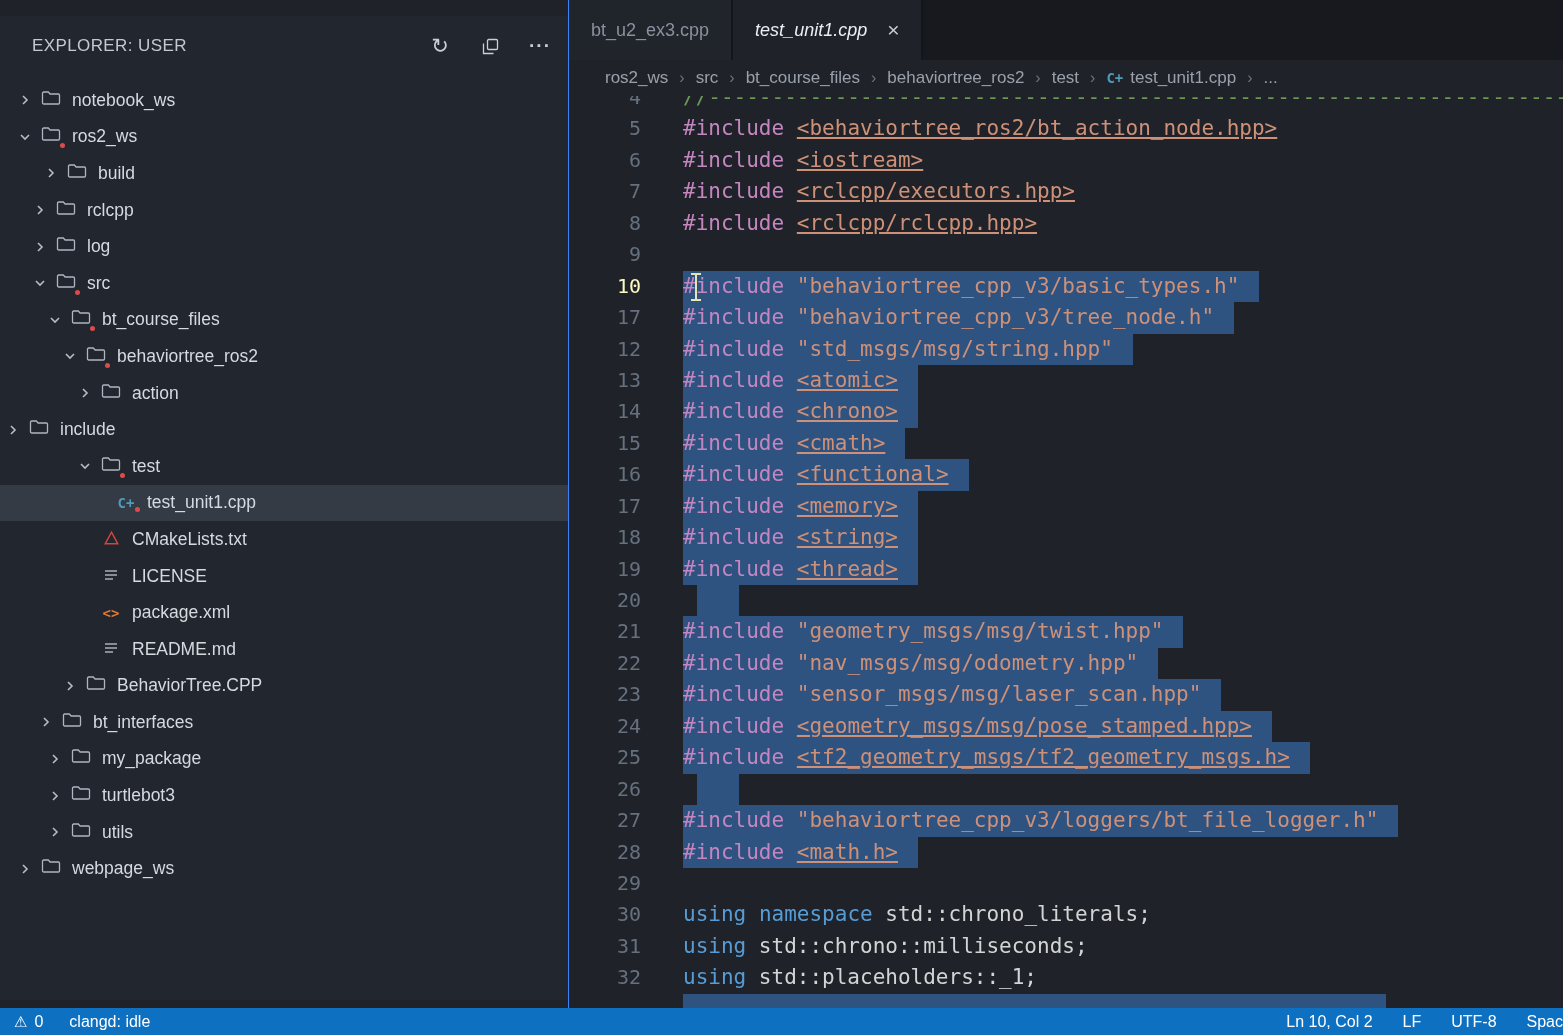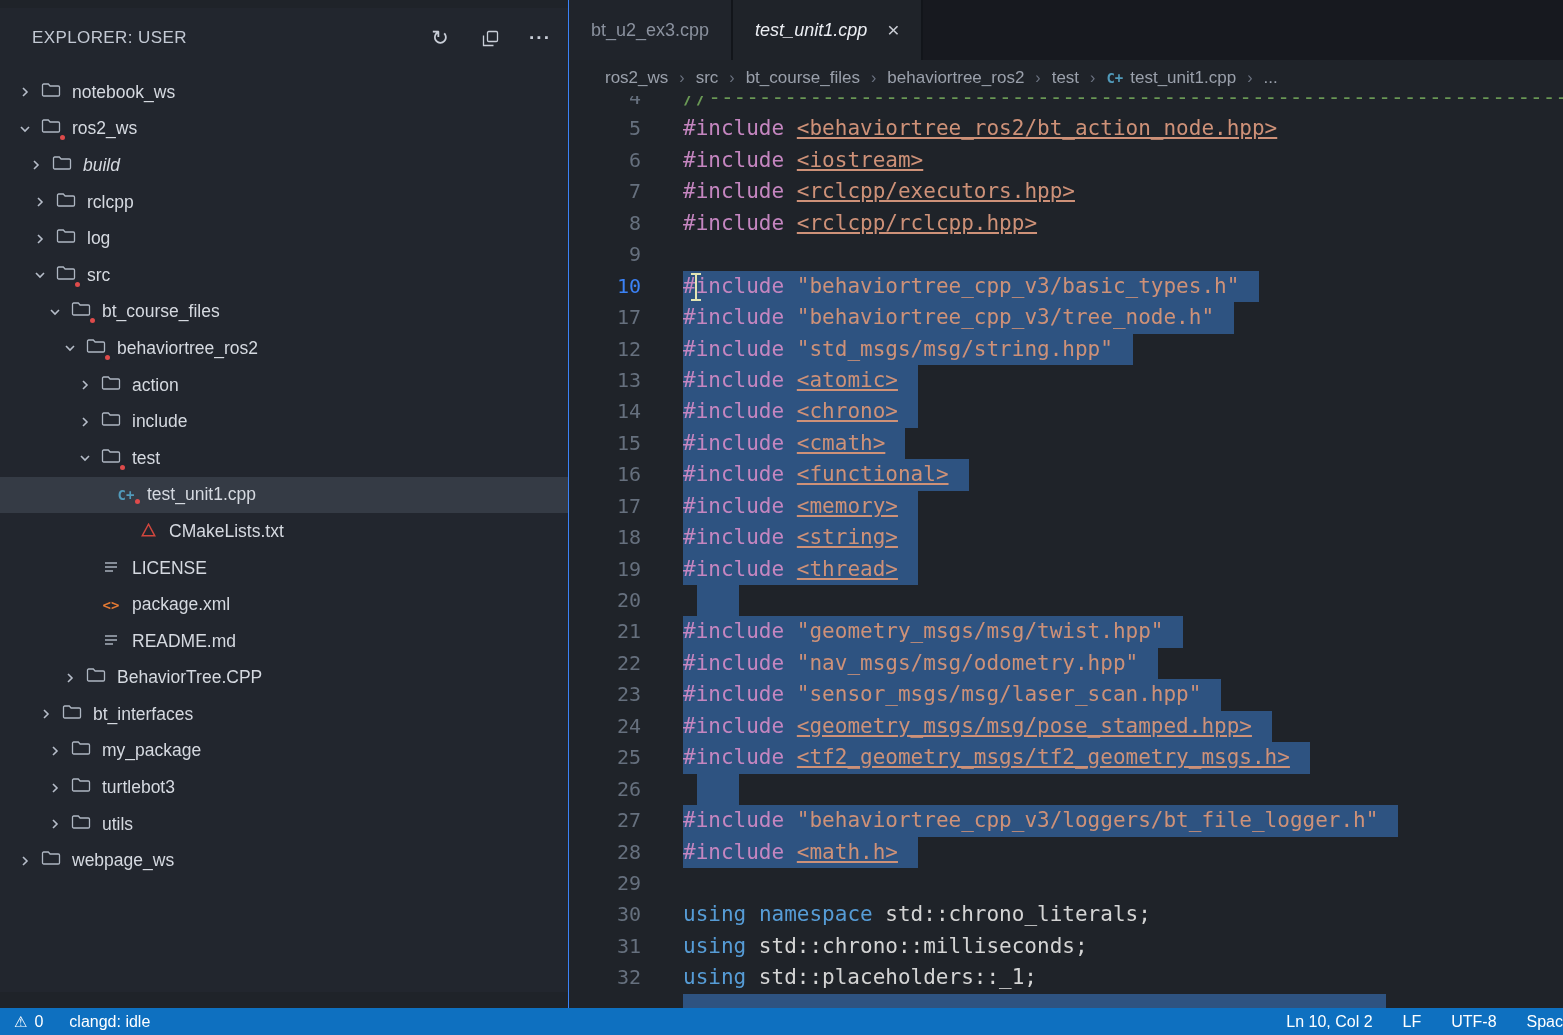--- a/index.html
+++ b/index.html
@@ -1,20 +1,20 @@
 <!DOCTYPE html>
 <html><head>
 <meta charset="utf-8">
 <style>
   *{margin:0;padding:0;box-sizing:border-box}
   html,body{width:1563px;height:1035px;overflow:hidden;background:#1f2329;font-family:"Liberation Sans",sans-serif}
   .app{position:relative;width:1563px;height:1035px}
 
   
-  .sidebar{position:absolute;left:0;top:8px;width:568px;height:984px;background:#22262e;color:#d5d9e0;overflow:hidden}
+  .sidebar{position:absolute;left:0;top:16px;width:568px;height:984px;background:#22262e;color:#d5d9e0;overflow:hidden}
   .sidebar-header{height:60px;display:flex;align-items:center;padding:0 16px 0 32px}
   .sidebar-title{font-size:17px;color:#c3c9d4;letter-spacing:.4px;flex:1;white-space:nowrap}
   .header-icons{display:flex;gap:26px;align-items:center;color:#c9ced8}
   .hicon{width:24px;height:24px;display:inline-flex;align-items:center;justify-content:center;font-size:21px;cursor:pointer}
   .hicon.more{font-weight:bold;letter-spacing:1px;font-size:19px}
   .tree{padding-top:6px}
   .tree-row{height:36.6px;display:flex;align-items:center;font-size:17.5px;white-space:nowrap;cursor:pointer}
   .tree-row.selected{background:#353b45}
   .chev{width:26px;display:inline-flex;justify-content:center;align-items:center;flex:none}
   .tree-icon{position:relative;width:26px;margin-right:8px;display:inline-flex;justify-content:center;align-items:center;flex:none}
@@ -31,21 +31,21 @@
   .tab .close{margin-left:20px;color:#c9ccd3;font-size:21px;font-style:normal;cursor:pointer}
   .breadcrumb{height:36px;display:flex;align-items:center;padding-left:36px;font-size:17px;color:#9aa0ab;gap:11px;white-space:nowrap}
   .crumb{cursor:pointer;display:inline-flex;align-items:center;gap:7px}
   .crumb-sep{color:#6b7280;font-size:16px}
 
   
   .code{position:relative;height:912px;overflow:hidden;cursor:text}
   .code-inner{margin-top:-14px}
   .line{position:relative;height:31.45px;line-height:31.45px;font-family:"DejaVu Sans Mono","Liberation Mono",monospace;font-size:21px;white-space:pre}
   .num{position:absolute;left:0;top:0;width:72px;text-align:right;color:#66707e;font-size:20px}
-  .num.active{color:#3b82f6}
+  .num.active{color:#fef9c3}
   .line-content{display:inline-block;margin-left:114px;height:31.45px;vertical-align:top}
   .sel-text{background:#2e5381;padding-right:20px}
   .sel-empty{display:inline-block;width:42px;height:31.45px;background:#2e5381;margin-left:14px;vertical-align:top}
   .sel-fullbar{display:inline-block;width:703px;height:31.45px;background:#2e5381;vertical-align:top}
   .tok-kw{color:#c586c0}
   .tok-kw2{color:#569cd6}
   .tok-str{color:#ce9178}
   .tok-underline{text-decoration:underline}
   .tok-comment{color:#6a9955}
   .tok-plain{color:#d4d4d4}
@@ -101,21 +101,21 @@
             </svg>
           </span>
           <span class="tree-icon">
             <span><svg width="20" height="16" viewBox="0 0 20 16" xmlns="http://www.w3.org/2000/svg">
                 <path d="M1.5 3.2c0-.7.5-1.2 1.2-1.2h4.6l1.8 2h8.2c.7 0 1.2.5 1.2 1.2v7.6c0 .7-.5 1.2-1.2 1.2H2.7c-.7 0-1.2-.5-1.2-1.2V3.2z" fill="none" stroke="#aeb6c2" stroke-width="1.3"></path>
               </svg></span>
             <span class="dot"></span>
           </span>
           <span class="tree-label">ros2_ws</span>
         </div>
-        <div class="tree-row" style="padding-left: 23px; font-style: italic;">
+        <div class="tree-row" style="padding-left: 38px;">
           <span class="chev">
             <svg width="14" height="14" viewBox="0 0 14 14" xmlns="http://www.w3.org/2000/svg">
               <path d="M5 3l4 4-4 4" fill="none" stroke="#b6bdc9" stroke-width="1.6"></path>
             </svg>
           </span>
           <span class="tree-icon">
             <span><svg width="20" height="16" viewBox="0 0 20 16" xmlns="http://www.w3.org/2000/svg">
                 <path d="M1.5 3.2c0-.7.5-1.2 1.2-1.2h4.6l1.8 2h8.2c.7 0 1.2.5 1.2 1.2v7.6c0 .7-.5 1.2-1.2 1.2H2.7c-.7 0-1.2-.5-1.2-1.2V3.2z" fill="none" stroke="#aeb6c2" stroke-width="1.3"></path>
               </svg></span>
           </span>
@@ -195,21 +195,21 @@
               <path d="M5 3l4 4-4 4" fill="none" stroke="#b6bdc9" stroke-width="1.6"></path>
             </svg>
           </span>
           <span class="tree-icon">
             <span><svg width="20" height="16" viewBox="0 0 20 16" xmlns="http://www.w3.org/2000/svg">
                 <path d="M1.5 3.2c0-.7.5-1.2 1.2-1.2h4.6l1.8 2h8.2c.7 0 1.2.5 1.2 1.2v7.6c0 .7-.5 1.2-1.2 1.2H2.7c-.7 0-1.2-.5-1.2-1.2V3.2z" fill="none" stroke="#aeb6c2" stroke-width="1.3"></path>
               </svg></span>
           </span>
           <span class="tree-label">action</span>
         </div>
-        <div class="tree-row" style="padding-left: 72px;">
+        <div class="tree-row" style="">
           <span class="chev">
             <svg width="14" height="14" viewBox="0 0 14 14" xmlns="http://www.w3.org/2000/svg">
               <path d="M5 3l4 4-4 4" fill="none" stroke="#b6bdc9" stroke-width="1.6"></path>
             </svg>
           </span>
           <span class="tree-icon">
             <span><svg width="20" height="16" viewBox="0 0 20 16" xmlns="http://www.w3.org/2000/svg">
                 <path d="M1.5 3.2c0-.7.5-1.2 1.2-1.2h4.6l1.8 2h8.2c.7 0 1.2.5 1.2 1.2v7.6c0 .7-.5 1.2-1.2 1.2H2.7c-.7 0-1.2-.5-1.2-1.2V3.2z" fill="none" stroke="#aeb6c2" stroke-width="1.3"></path>
               </svg></span>
           </span>
@@ -230,21 +230,21 @@
           <span class="tree-label">test</span>
         </div>
         <div class="tree-row selected" style="padding-left: 87px;">
           <span class="chev"></span>
           <span class="tree-icon">
             <span class="ic-cpp">C+</span>
             <span class="dot"></span>
           </span>
           <span class="tree-label">test_unit1.cpp</span>
         </div>
-        <div class="tree-row" style="padding-left: 72px; margin-left: 37px;">
+        <div class="tree-row" style="padding-left: 72px;">
           <span class="chev"></span>
           <span class="tree-icon">
             <span><svg width="15" height="14" viewBox="0 0 15 14" xmlns="http://www.w3.org/2000/svg">
                 <path d="M7.5 1.2 13.8 12.8 1.2 12.8z" fill="none" stroke="#d1473e" stroke-width="1.4"></path>
               </svg></span>
           </span>
           <span class="tree-label">CMakeLists.txt</span>
         </div>
         <div class="tree-row" style="padding-left: 72px;">
           <span class="chev"></span>

